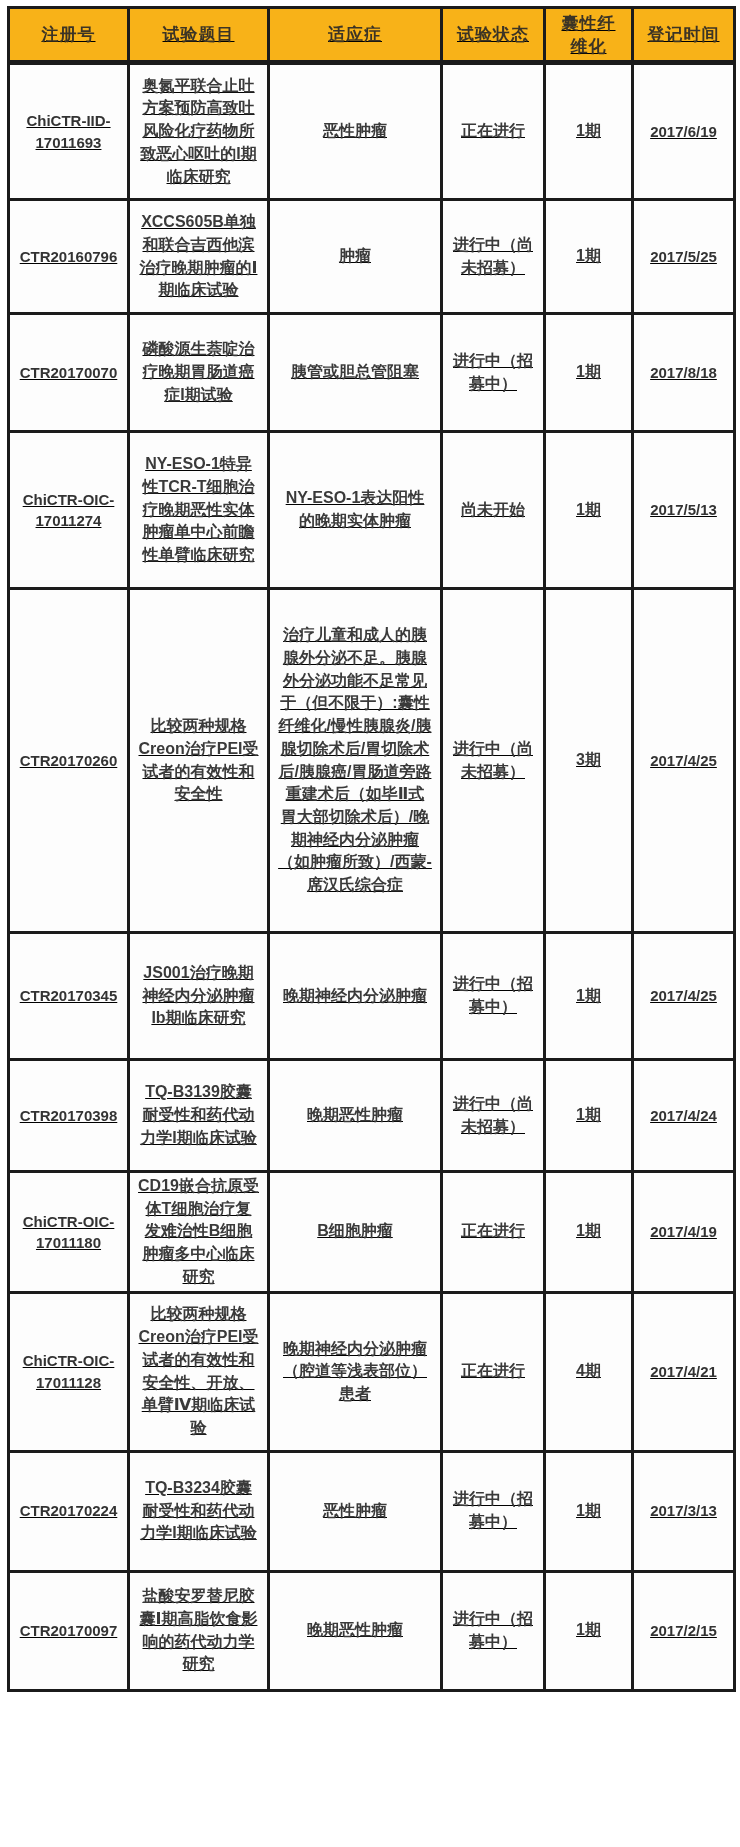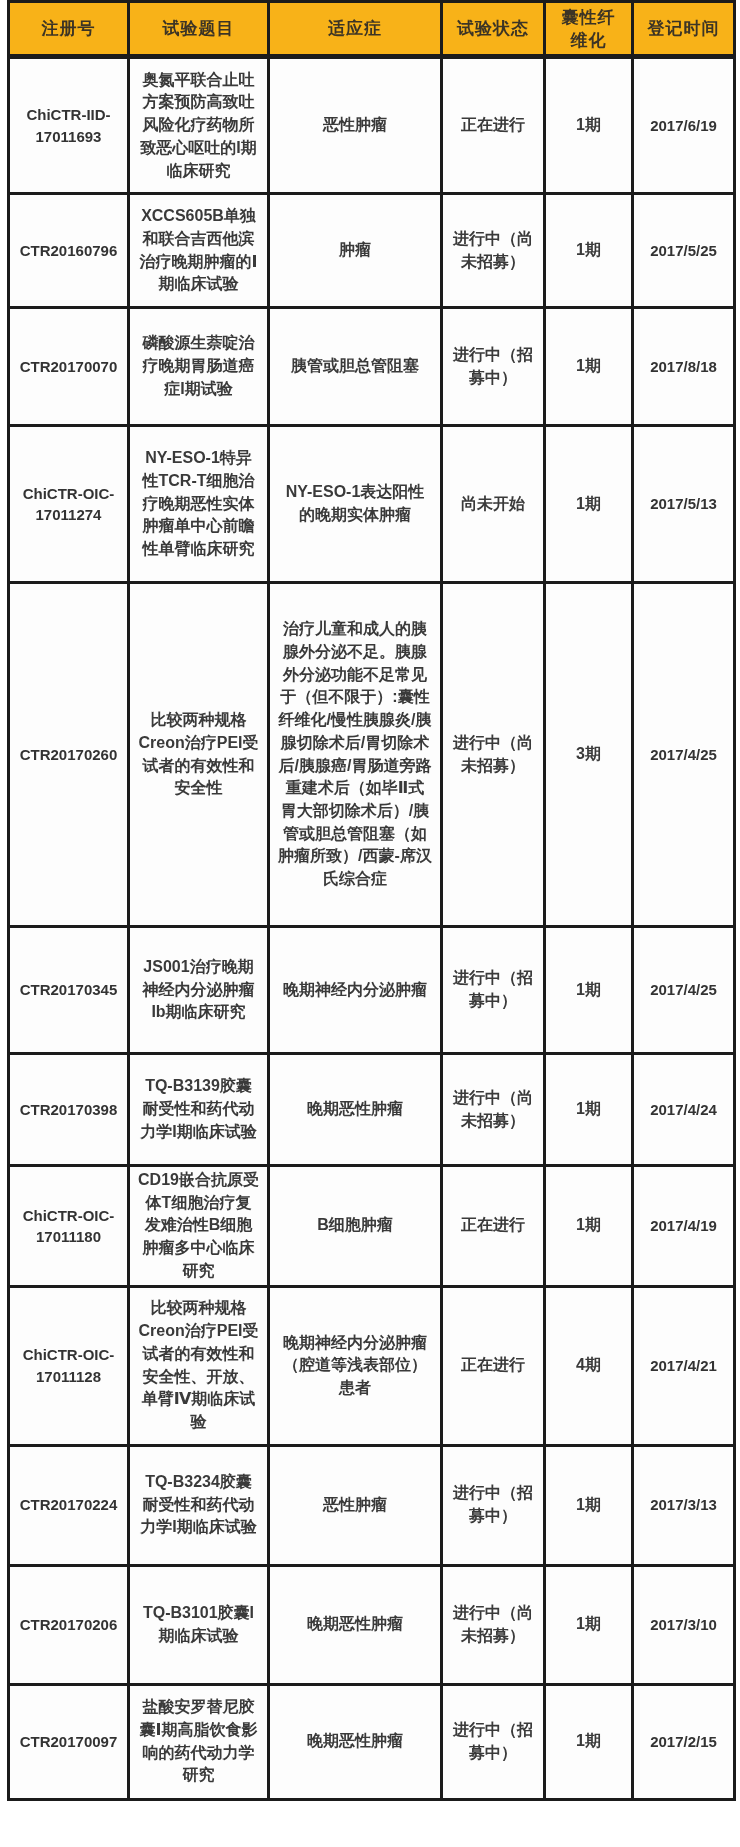--- a/index.html
+++ b/index.html
@@ -1,21 +1,21 @@
 <!DOCTYPE html>
 <html><head>
 <meta charset="utf-8">
 <style>
   html,body{margin:0;padding:0;background:#ffffff;}
   body{
     width:740px;
     font-family:"Liberation Sans","DejaVu Sans",sans-serif;
     -webkit-font-smoothing:antialiased;
   }
-  .wrap{padding:0 7px;}
+  .wrap{padding:6px 7px;text-decoration:underline;}
   table{
     border-collapse:collapse;
     table-layout:fixed;
     width:726px;
     background:#fdfdfd;
   }
   th,td{
     border:3px solid #1b1b1b;
     text-align:center;
     vertical-align:middle;
@@ -110,21 +110,21 @@
         <td class="reg">ChiCTR-OIC-17011274</td>
         <td class="title">NY-ESO-1特异性TCR-T细胞治疗晚期恶性实体肿瘤单中心前瞻性单臂临床研究</td>
         <td class="ind">NY-ESO-1表达阳性的晚期实体肿瘤</td>
         <td class="status">尚未开始</td>
         <td class="phase">1期</td>
         <td class="date">2017/5/13</td>
       </tr>
       <tr>
         <td class="reg">CTR20170260</td>
         <td class="title">比较两种规格Creon治疗PEI受试者的有效性和安全性</td>
-        <td class="ind">治疗儿童和成人的胰腺外分泌不足。胰腺外分泌功能不足常见于（但不限于）:囊性纤维化/慢性胰腺炎/胰腺切除术后/胃切除术后/胰腺癌/胃肠道旁路重建术后（如毕Ⅱ式胃大部切除术后）/胰管或胆总管阻塞（如肿瘤所致）/西蒙-席汉氏综合症</td>
+        <td class="ind">治疗儿童和成人的胰腺外分泌不足。胰腺外分泌功能不足常见于（但不限于）:囊性纤维化/慢性胰腺炎/胰腺切除术后/胃切除术后/胰腺癌/胃肠道旁路重建术后（如毕Ⅱ式胃大部切除术后）/晚期神经内分泌肿瘤（如肿瘤所致）/西蒙-席汉氏综合症</td>
         <td class="status">进行中（尚未招募）</td>
         <td class="phase">3期</td>
         <td class="date">2017/4/25</td>
       </tr>
       <tr>
         <td class="reg">CTR20170345</td>
         <td class="title">JS001治疗晚期神经内分泌肿瘤Ib期临床研究</td>
         <td class="ind">晚期神经内分泌肿瘤</td>
         <td class="status">进行中（招募中）</td>
         <td class="phase">1期</td>
@@ -156,28 +156,20 @@
       </tr>
       <tr>
         <td class="reg">CTR20170224</td>
         <td class="title">TQ-B3234胶囊耐受性和药代动力学I期临床试验</td>
         <td class="ind">恶性肿瘤</td>
         <td class="status">进行中（招募中）</td>
         <td class="phase">1期</td>
         <td class="date">2017/3/13</td>
       </tr>
       <tr>
-        <td class="reg">CTR20170206</td>
-        <td class="title">TQ-B3101胶囊I期临床试验</td>
-        <td class="ind">晚期恶性肿瘤</td>
-        <td class="status">进行中（尚未招募）</td>
-        <td class="phase">1期</td>
-        <td class="date">2017/3/10</td>
-      </tr>
-      <tr>
         <td class="reg">CTR20170097</td>
         <td class="title">盐酸安罗替尼胶囊Ⅰ期高脂饮食影响的药代动力学研究</td>
         <td class="ind">晚期恶性肿瘤</td>
         <td class="status">进行中（招募中）</td>
         <td class="phase">1期</td>
         <td class="date">2017/2/15</td>
       </tr>
     </tbody>
   </table>
 </div>

